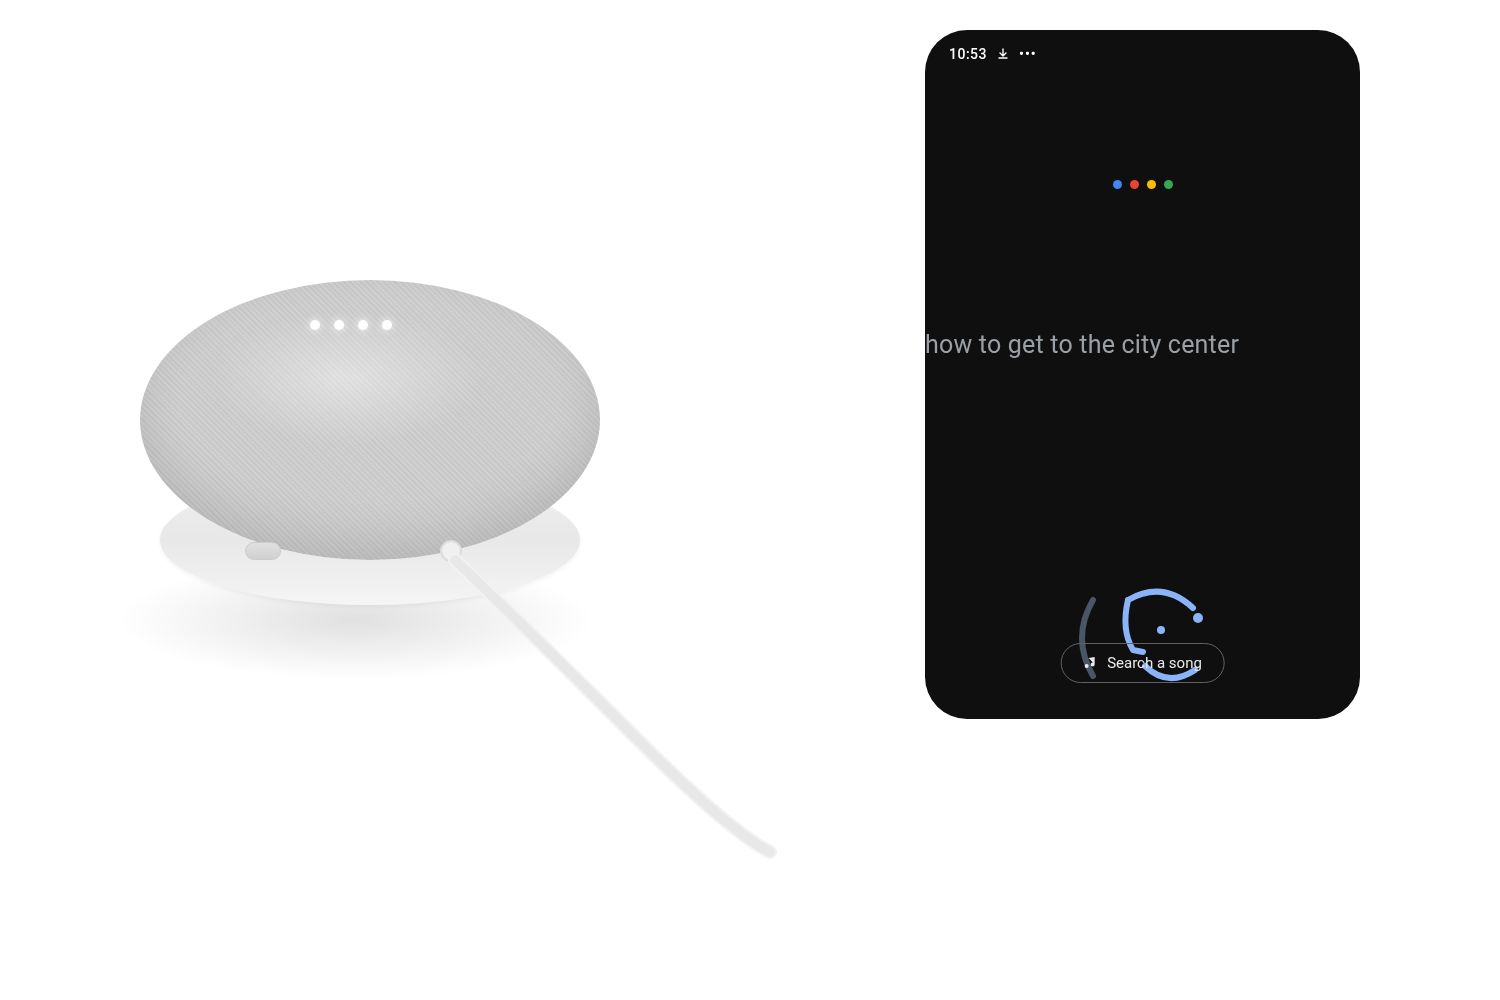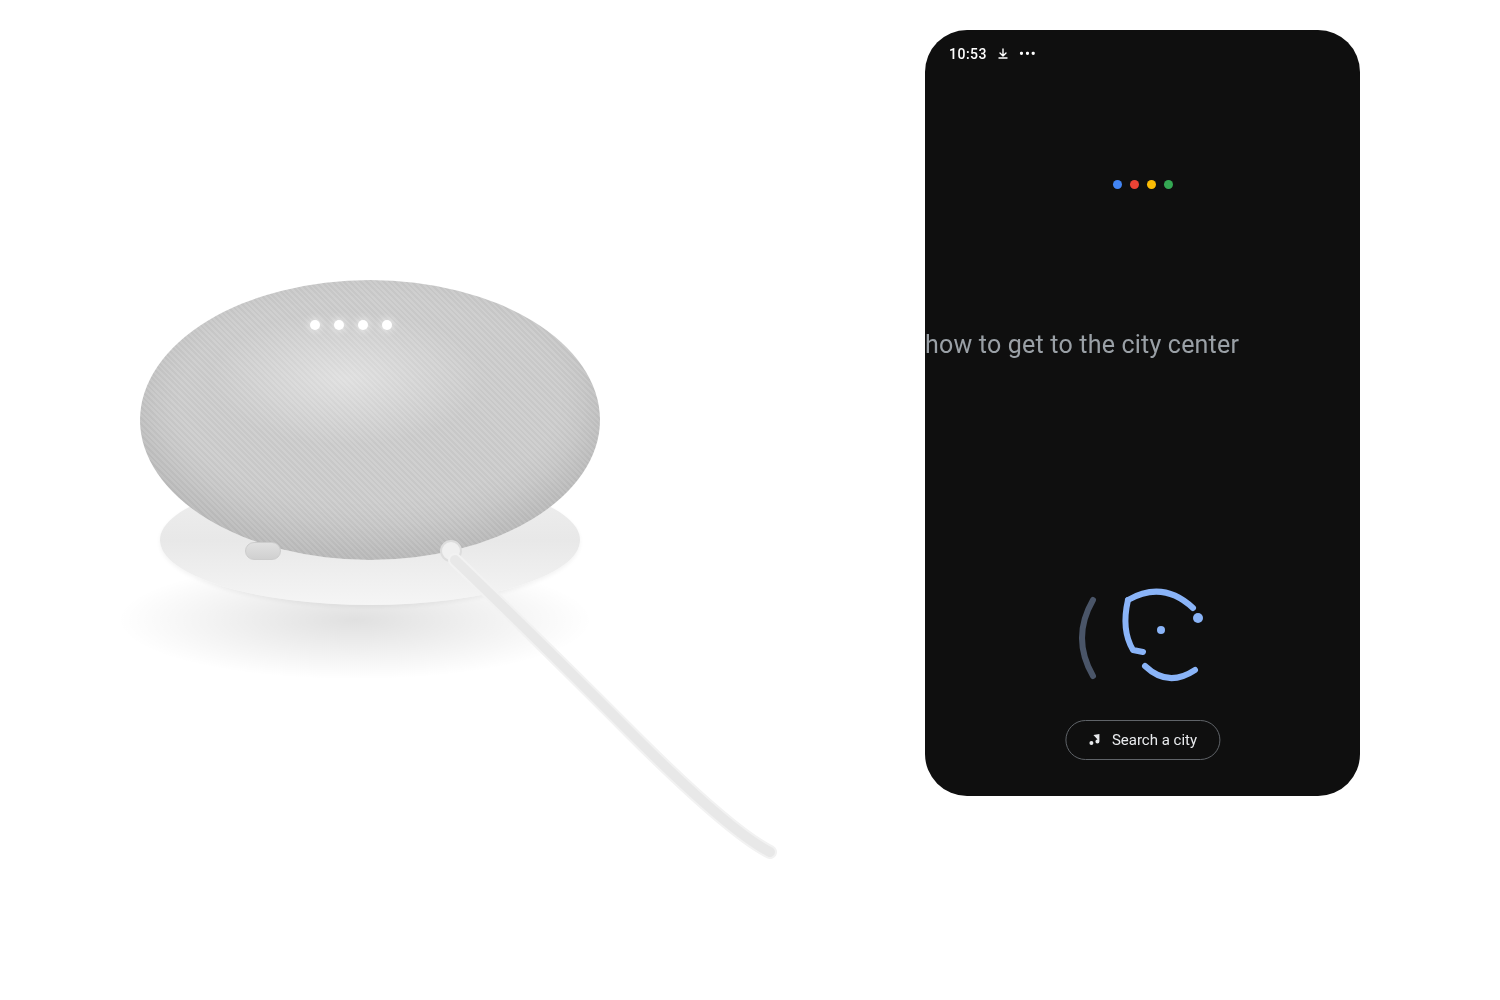--- a/index.html
+++ b/index.html
@@ -95,21 +95,21 @@
       height: 300px;
       overflow: visible;
     }
 
     
     .phone {
       position: absolute;
       right: 140px;
       top: 30px;
       width: 435px;
-      height: 766px;
+      height: 689px;
       background: #0f0f0f;
       border-radius: 42px;
       overflow: hidden;
     }
     .status-bar {
       position: absolute;
       top: 16px;
       left: 24px;
       display: flex;
       align-items: center;
@@ -249,16 +249,16 @@
       <circle cx="108" cy="60" r="4" fill="#8ab4f8"></circle>
     </svg>
   </div>
 
   <button class="search-song-btn">
     <span class="music-note-icon">
       <svg width="14" height="14" viewBox="0 0 14 14">
         <path d="M 5 2 L 5 10 A 2 2 0 1 1 3 8 A 2 2 0 0 1 5 10 M 5 2 L 11 1 L 11 8.5 A 2 2 0 1 1 9 6.5 A 2 2 0 0 1 11 8.5" fill="#e8eaed"></path>
       </svg>
     </span>
-    <span>Search a city</span>
+    <span>Search a song</span>
   </button>
 
 </div>
 
 </body></html>

